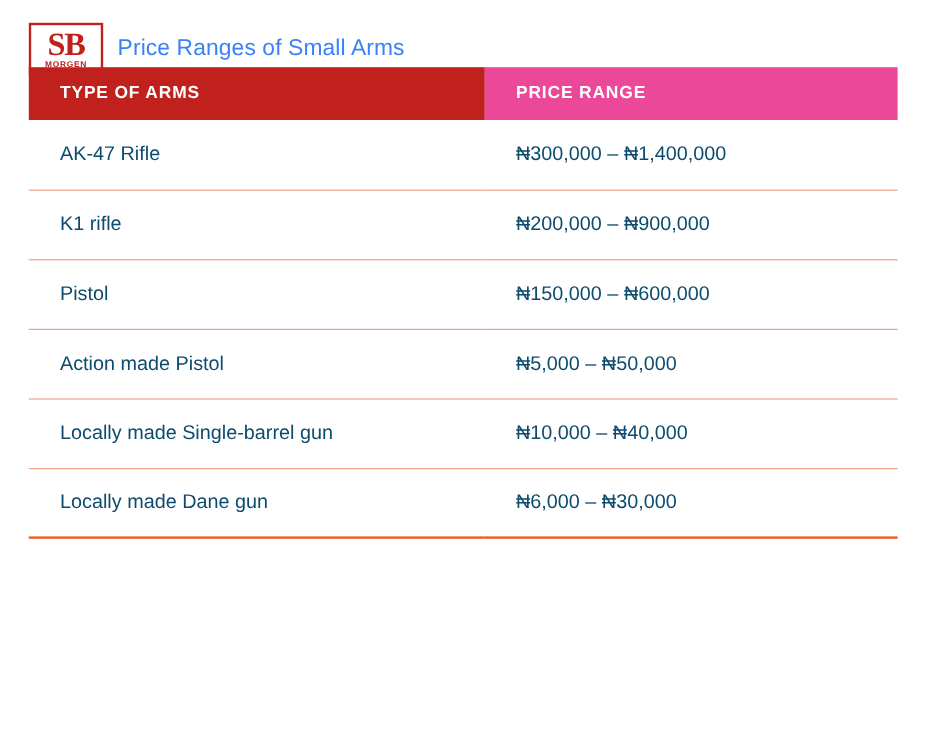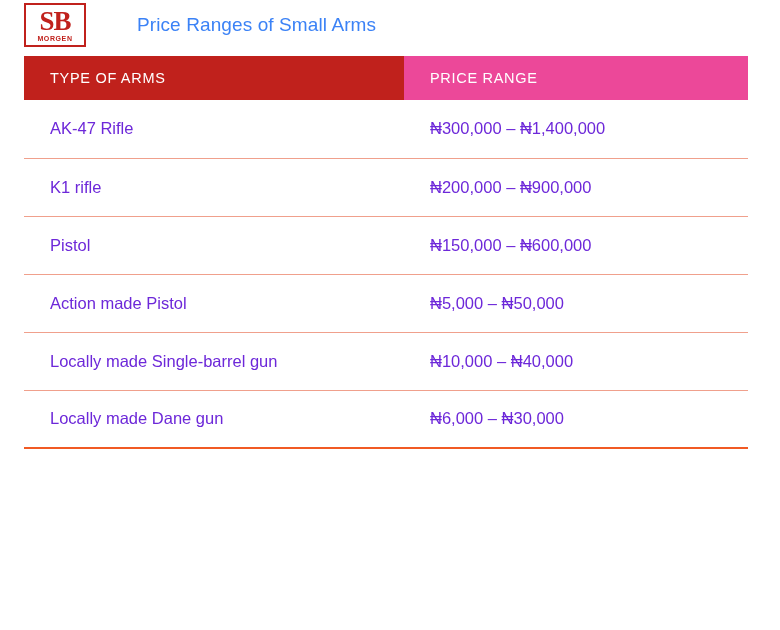--- a/index.html
+++ b/index.html
@@ -17,25 +17,24 @@
     position: relative;
     width: 780px;
     height: 630px;
     box-sizing: border-box;
   }
 
   
   .title-row {
     position: absolute;
     left: 24px;
-    top: 2px;
+    top: 18px;
     display: flex;
     align-items: center;
     height: 46px;
-    gap: 39px;
   }
   .logo {
     position: relative;
     width: 62px;
     height: 44px;
     background: #ffffff;
     border: 2px solid #c0211c;
     box-sizing: border-box;
     display: flex;
     flex-direction: column;
@@ -72,34 +71,34 @@
     position: absolute;
     left: 24px;
     top: 56px;
     width: 724px;
     border-collapse: collapse;
     table-layout: fixed;
   }
   .table th {
     text-align: left;
     font-size: 14.5px;
-    font-weight: normal;
+    font-weight: bold;
     letter-spacing: 0.7px;
     color: #ffffff;
     padding: 14px 16px 14px 26px;
     height: 44px;
     box-sizing: border-box;
     vertical-align: middle;
   }
   .th-type { background: #c0211c; width: 380px; }
   .th-price { background: #ec4899; }
 
   .table td {
     font-size: 16.5px;
-    color: #6d28d9;
+    color: #0c4a6e;
     padding: 18px 0 18px 26px;
     border-bottom: 1px solid #f0a08c;
     height: 58px;
     box-sizing: border-box;
     vertical-align: middle;
     white-space: nowrap;
   }
   .table tr:last-child td {
     border-bottom: 2px solid #f15a24;
   }

